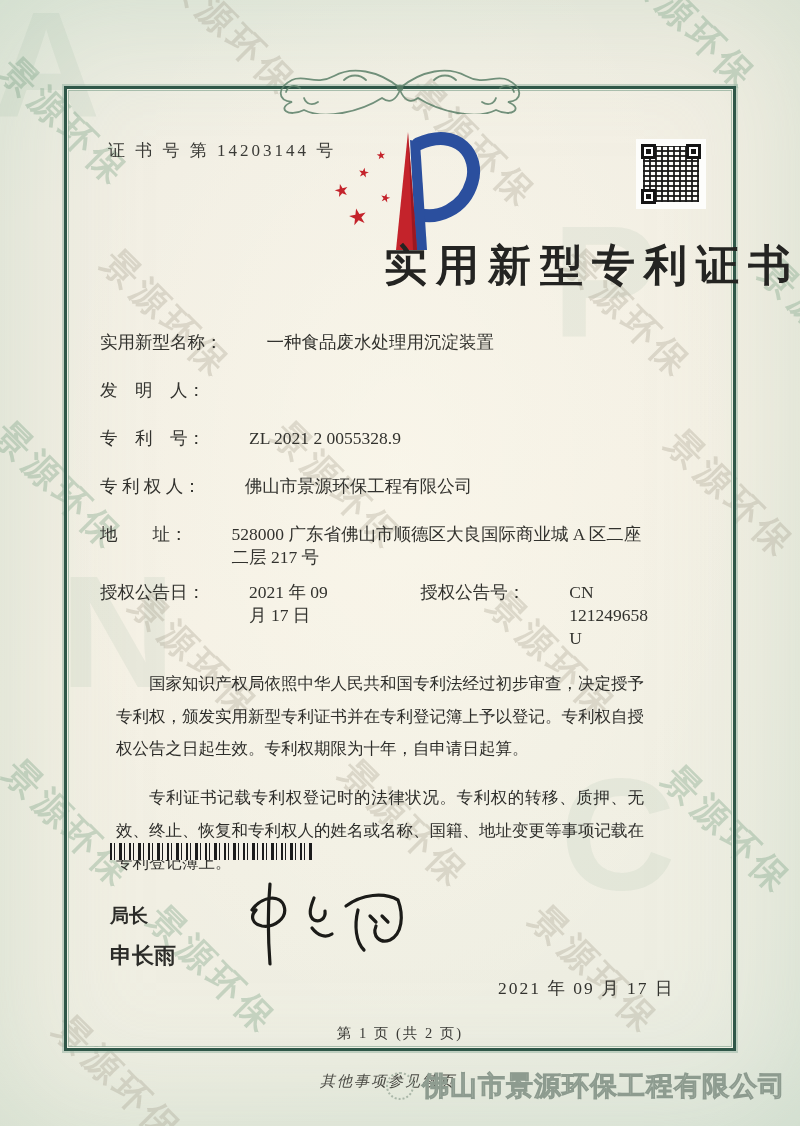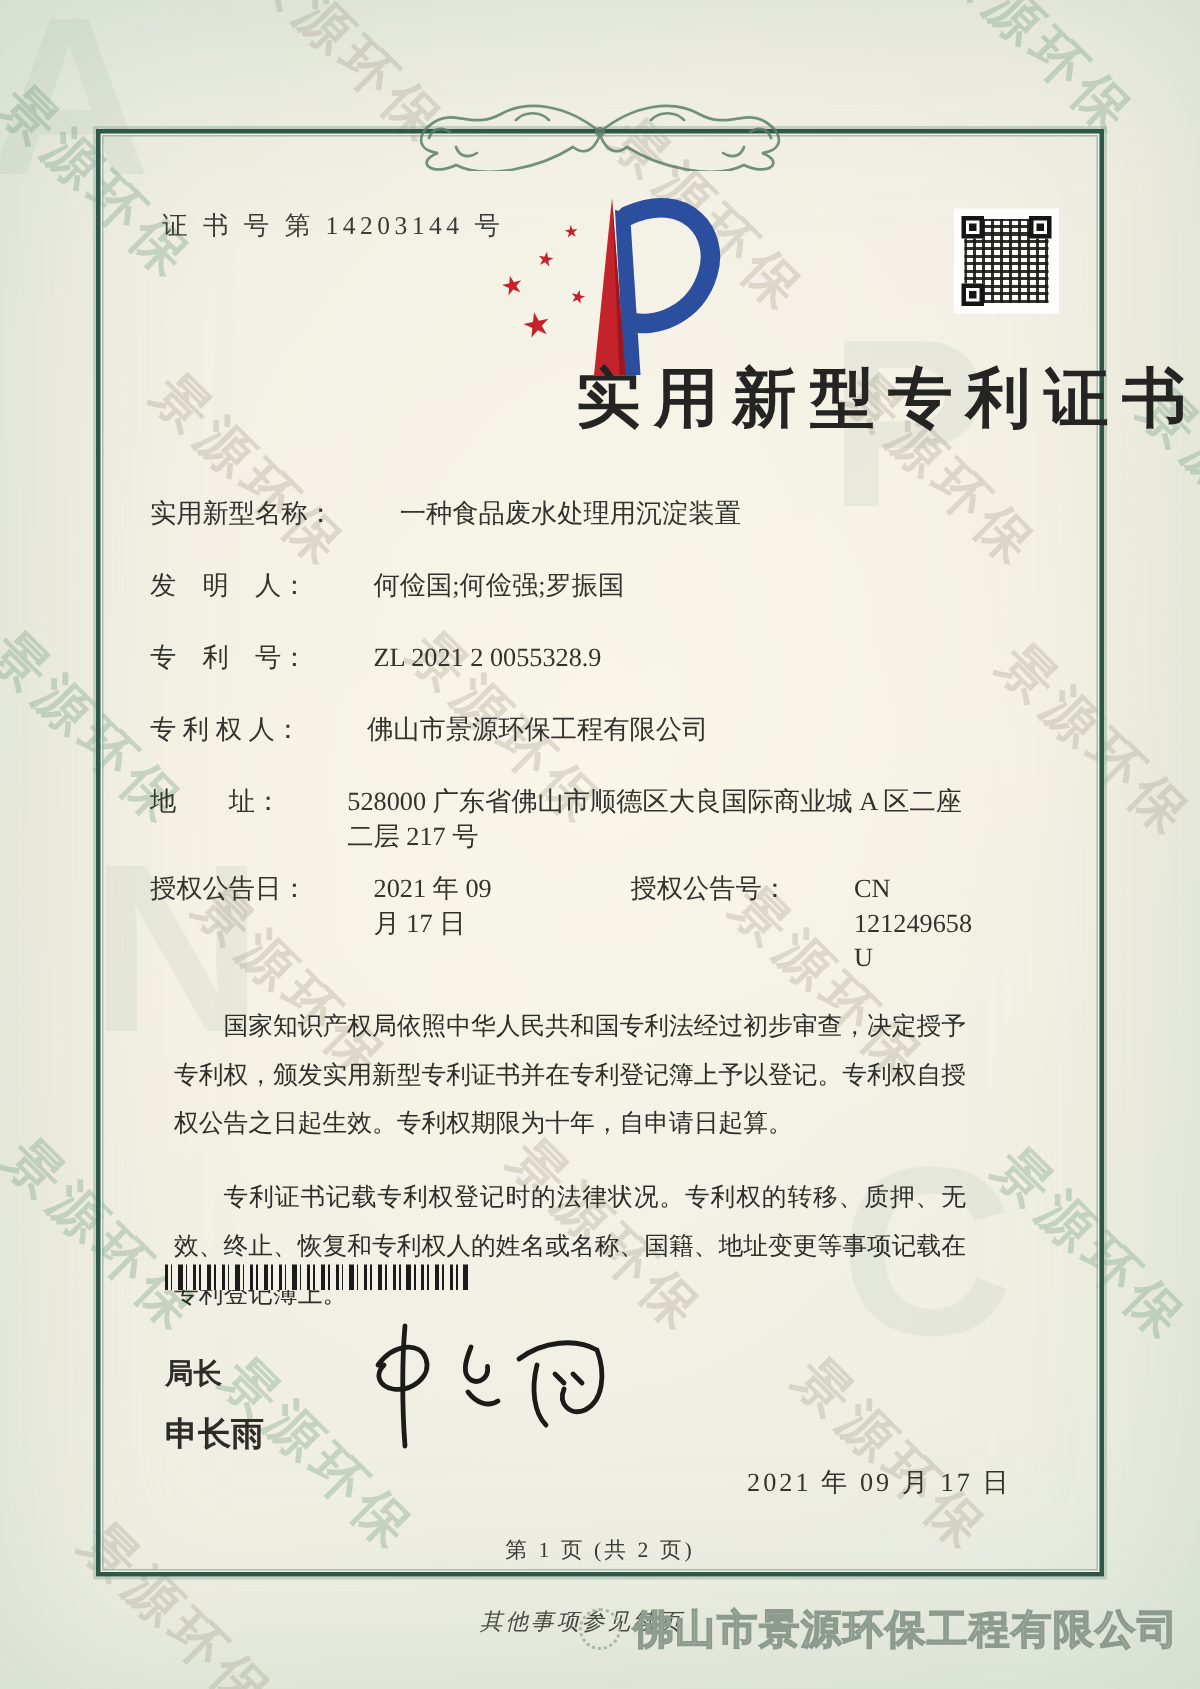--- a/index.html
+++ b/index.html
@@ -168,21 +168,20 @@
 
     <div class="title">实用新型专利证书</div>
 
     <div class="fields">
       <div class="field-row">
         <span class="field-label">实用新型名称：</span>
         <span class="field-value">一种食品废水处理用沉淀装置</span>
       </div>
       <div class="field-row">
         <span class="field-label">发　明　人：</span>
-        <span class="field-value">何俭国;何俭强;罗振国</span>
       </div>
       <div class="field-row">
         <span class="field-label">专　利　号：</span>
         <span class="field-value">ZL 2021 2 0055328.9</span>
       </div>
       <div class="field-row">
         <span class="field-label">专 利 权 人：</span>
         <span class="field-value">佛山市景源环保工程有限公司</span>
       </div>
       <div class="field-row address">

